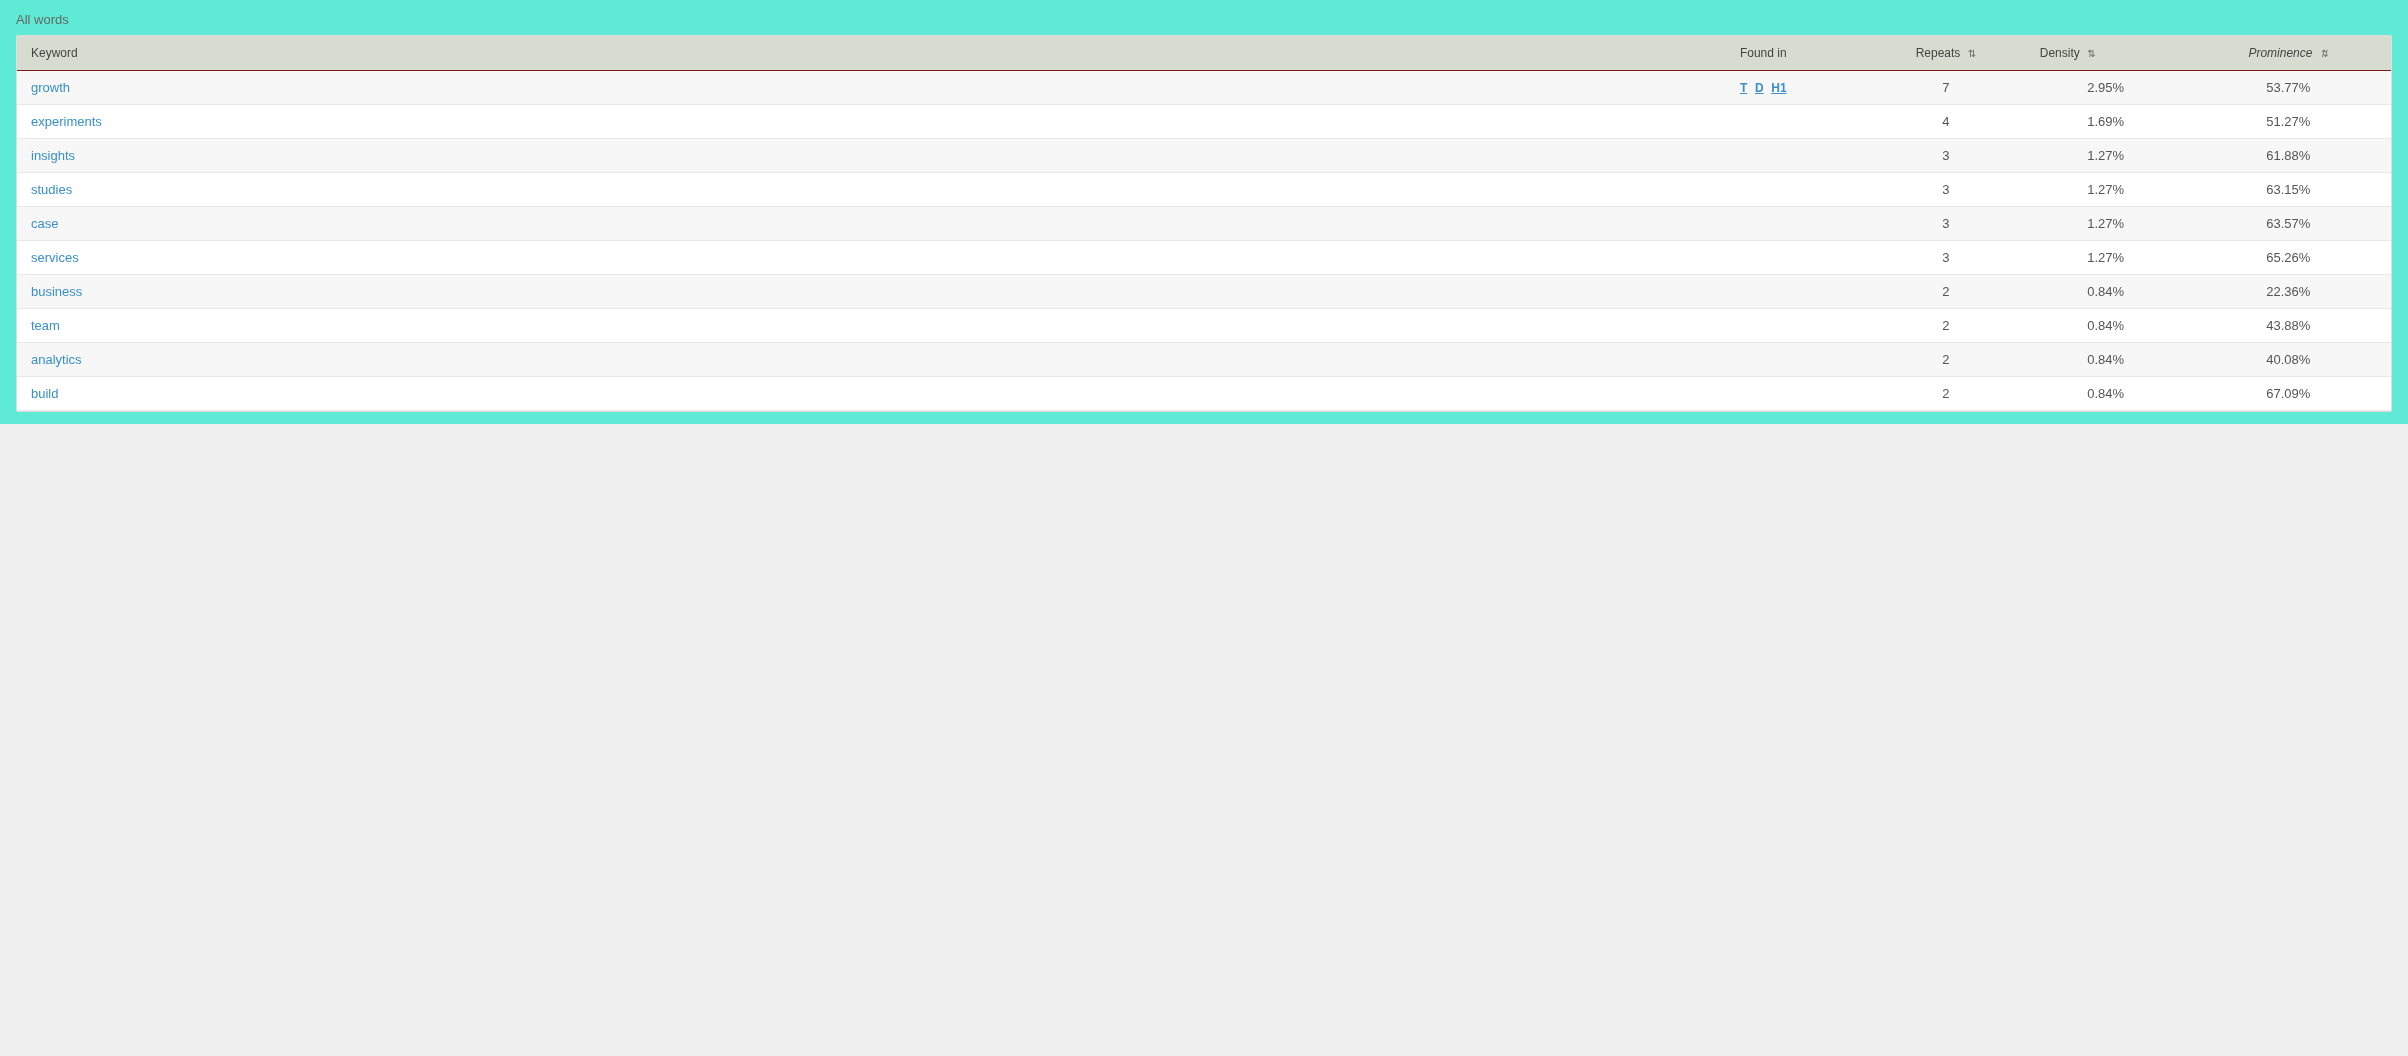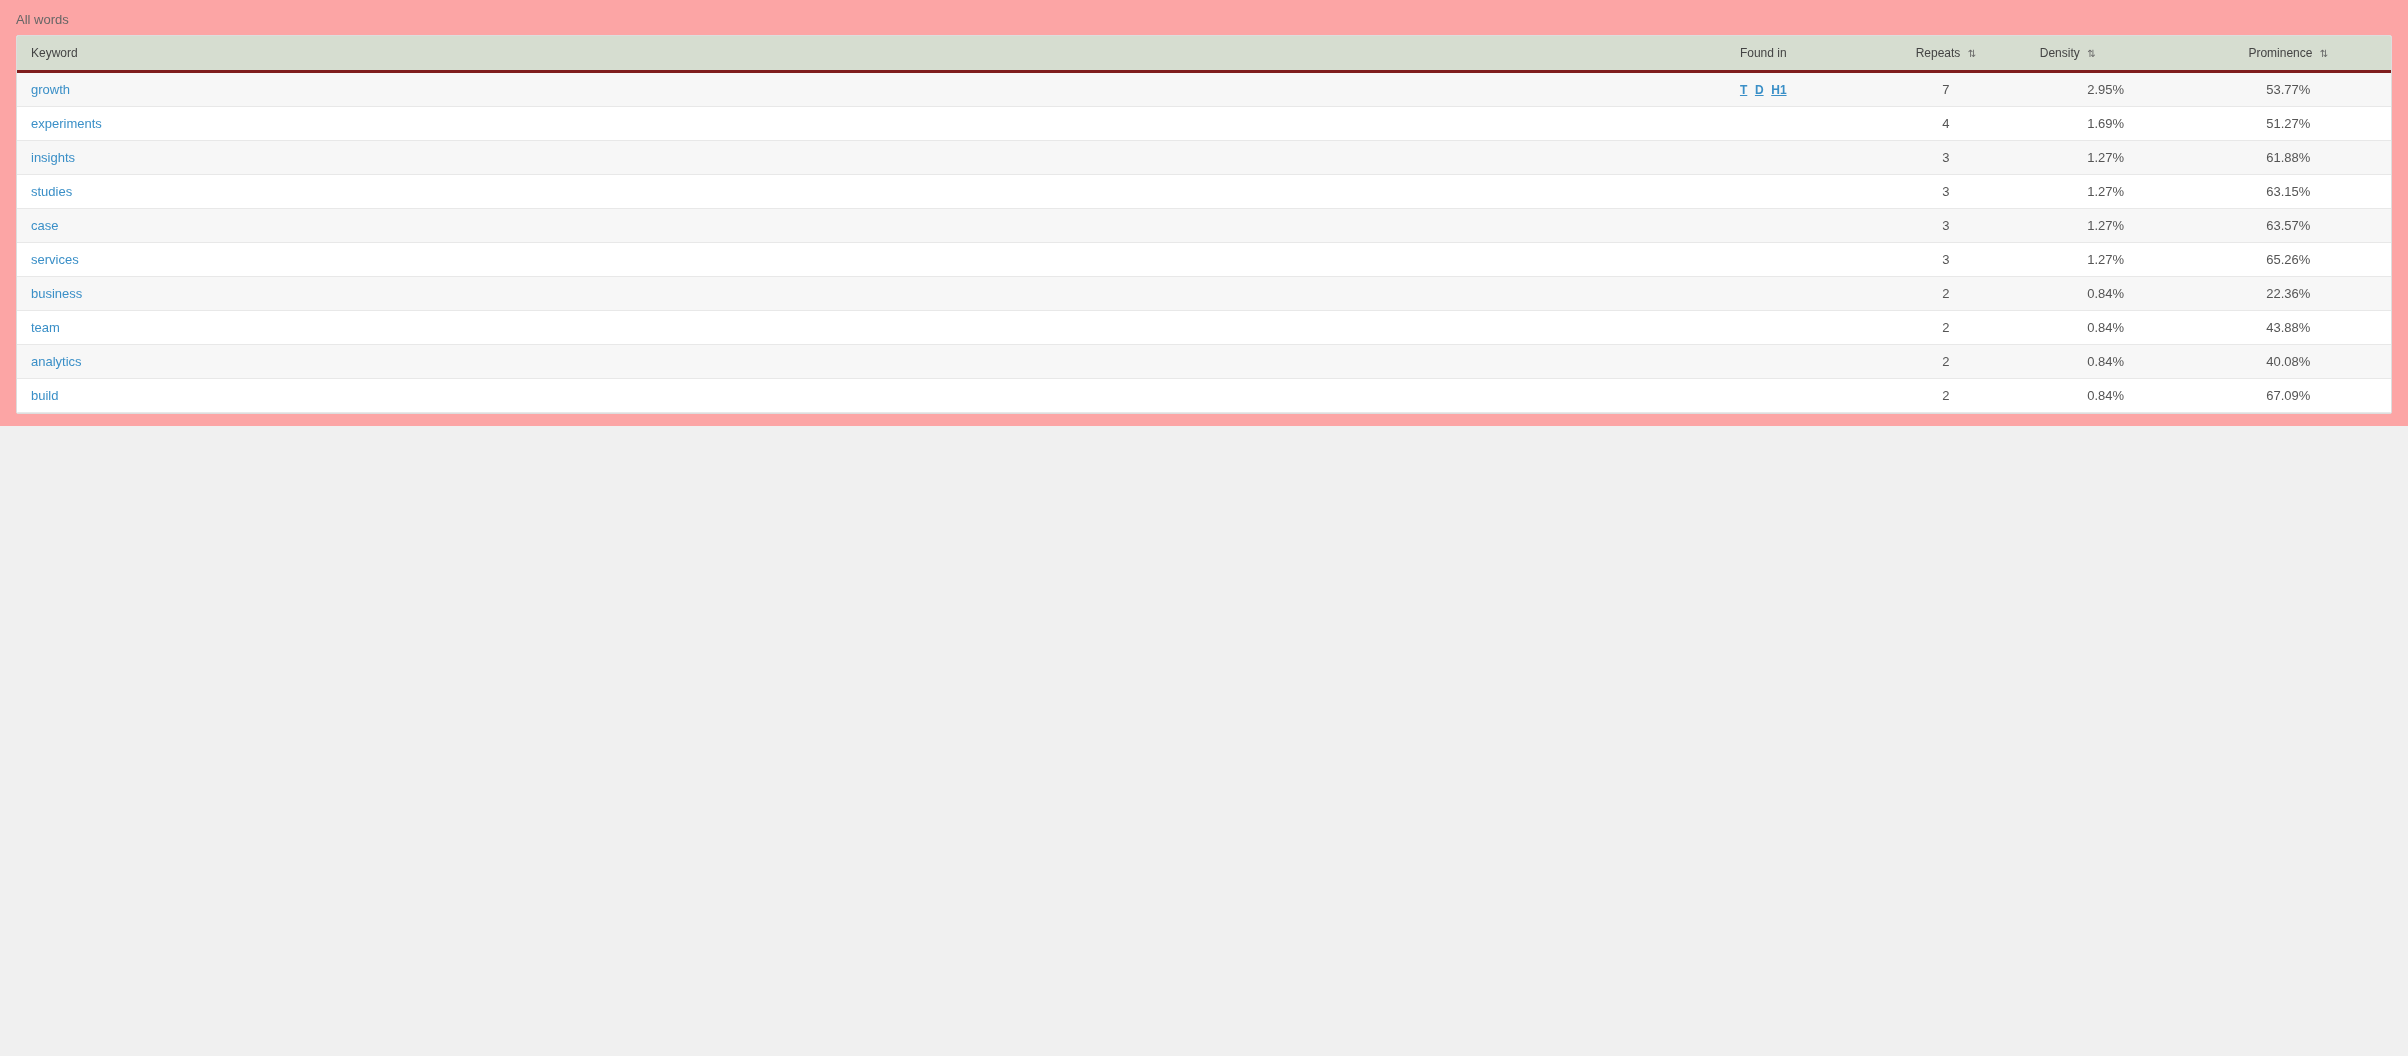--- a/index.html
+++ b/index.html
@@ -10,21 +10,21 @@
 
     body {
       font-family: Arial, sans-serif;
       font-size: 13px;
       background-color: #f0f0f0;
       color: #333;
     }
 
     .page-container {
       padding: 12px 16px;
-      background-color: #fca5a5;
+      background-color: #5eead4;
     }
 
     .section-title {
       font-size: 13px;
       color: #666;
       margin-bottom: 8px;
       font-weight: normal;
     }
 
     .table-wrapper {
@@ -43,21 +43,21 @@
     thead tr {
       background-color: #d6ddd0;
     }
 
     thead th {
       padding: 10px 14px;
       text-align: left;
       font-size: 12px;
       font-weight: normal;
       color: #444;
-      border-bottom: 3px solid #7f1d1d;
+      border-bottom: 1px solid #7f1d1d;
     }
 
     thead th.col-keyword {
       width: 72%;
     }
 
     thead th.col-found {
       width: 9%;
       text-align: center;
     }
@@ -68,20 +68,21 @@
     }
 
     thead th.col-density {
       width: 7%;
       text-align: left;
     }
 
     thead th.col-prominence {
       width: 9%;
       text-align: center;
+      font-style: italic;
     }
 
     .sort-icon {
       display: inline-block;
       margin-left: 4px;
       font-size: 10px;
       color: #666;
     }
 
     tbody tr {

